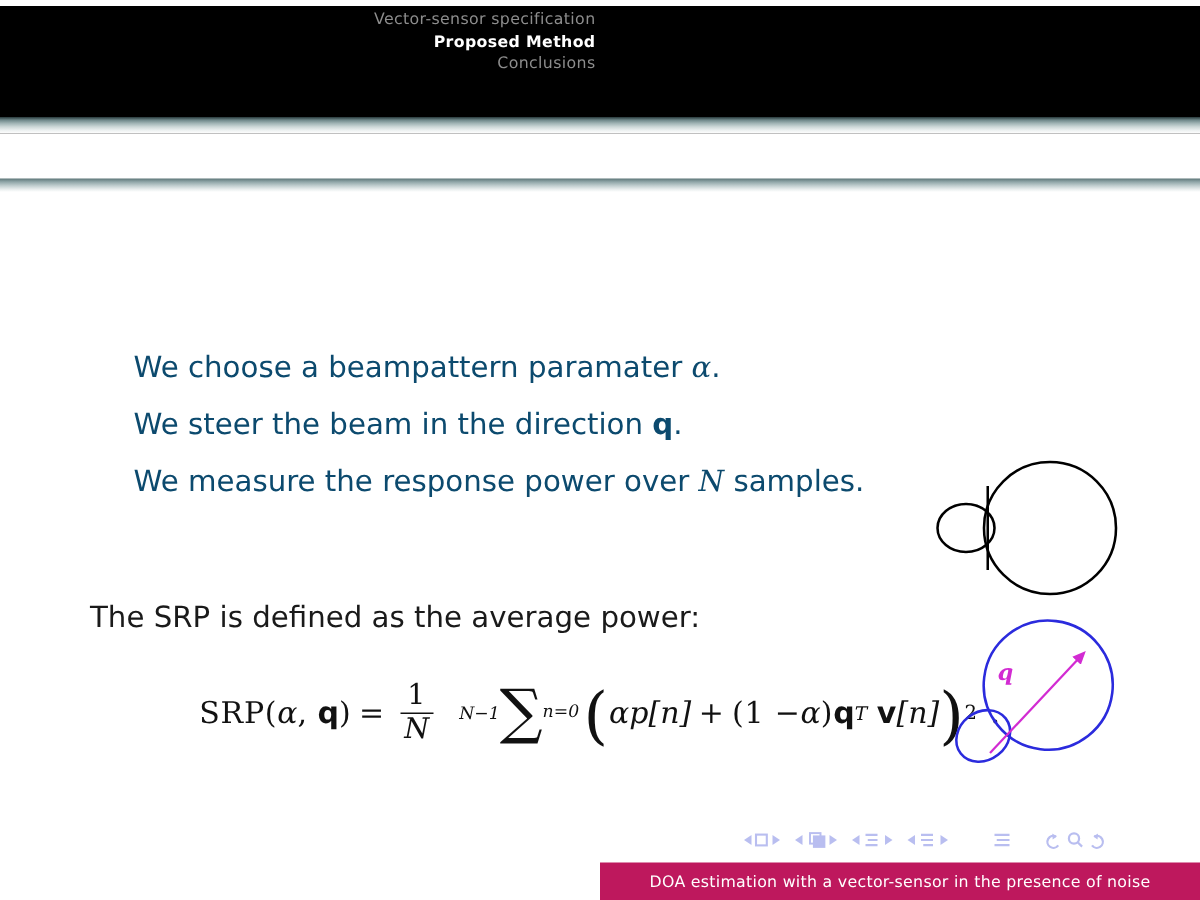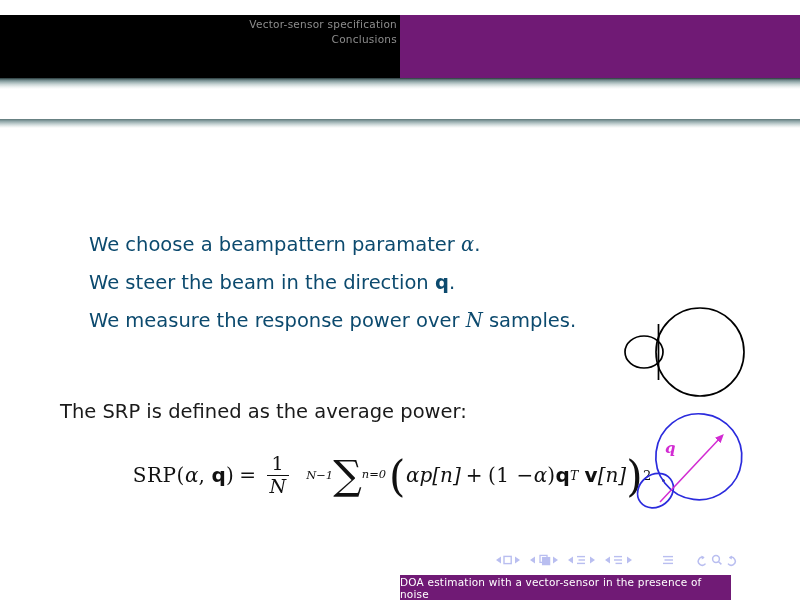--- a/index.html
+++ b/index.html
@@ -12,24 +12,24 @@
     height: 600px;
     font-family: "DejaVu Sans", sans-serif;
     color: #000000;
     overflow: hidden;
     position: relative;
   }
 
   
   .headline {
     position: absolute;
-    left: 0; top: 15px;
+    left: 0; top: 4px;
     width: 800px;
     height: 92px;
-    background: #701a75;
+    background: #000000;
   }
   .headline-black {
     position: absolute;
     left: 0; top: 0;
     width: 400px;
     height: 78px;
     background: #000000;
   }
   .nav-sections {
     position: absolute;
@@ -209,37 +209,38 @@
     color: #ffffff;
     font-size: 10.5px;
     display: flex;
     align-items: center;
     justify-content: center;
     letter-spacing: .2px;
   }
   .footer-right {
     position: absolute;
     left: 400px; top: 0;
-    width: 331px; height: 25px;
-    background: #701a75;
+    width: 400px; height: 25px;
+    background: #be185d;
     color: #ffffff;
     font-size: 10.5px;
     display: flex;
     align-items: center;
     justify-content: center;
     letter-spacing: .2px;
   }
 </style>
 </head>
 <body>
 
 <div class="headline">
   <div class="headline-black"></div>
   <div class="nav-sections">
     <span class="nav-item">Vector-sensor specification</span>
+    <span class="nav-item active">Proposed Method</span>
     <span class="nav-item">Conclusions</span>
   </div>
 </div>
 
 <div class="sep sep-top"></div>
 <div class="white-band"></div>
 <div class="sep sep-mid"></div>
 
 <div class="content">
 

